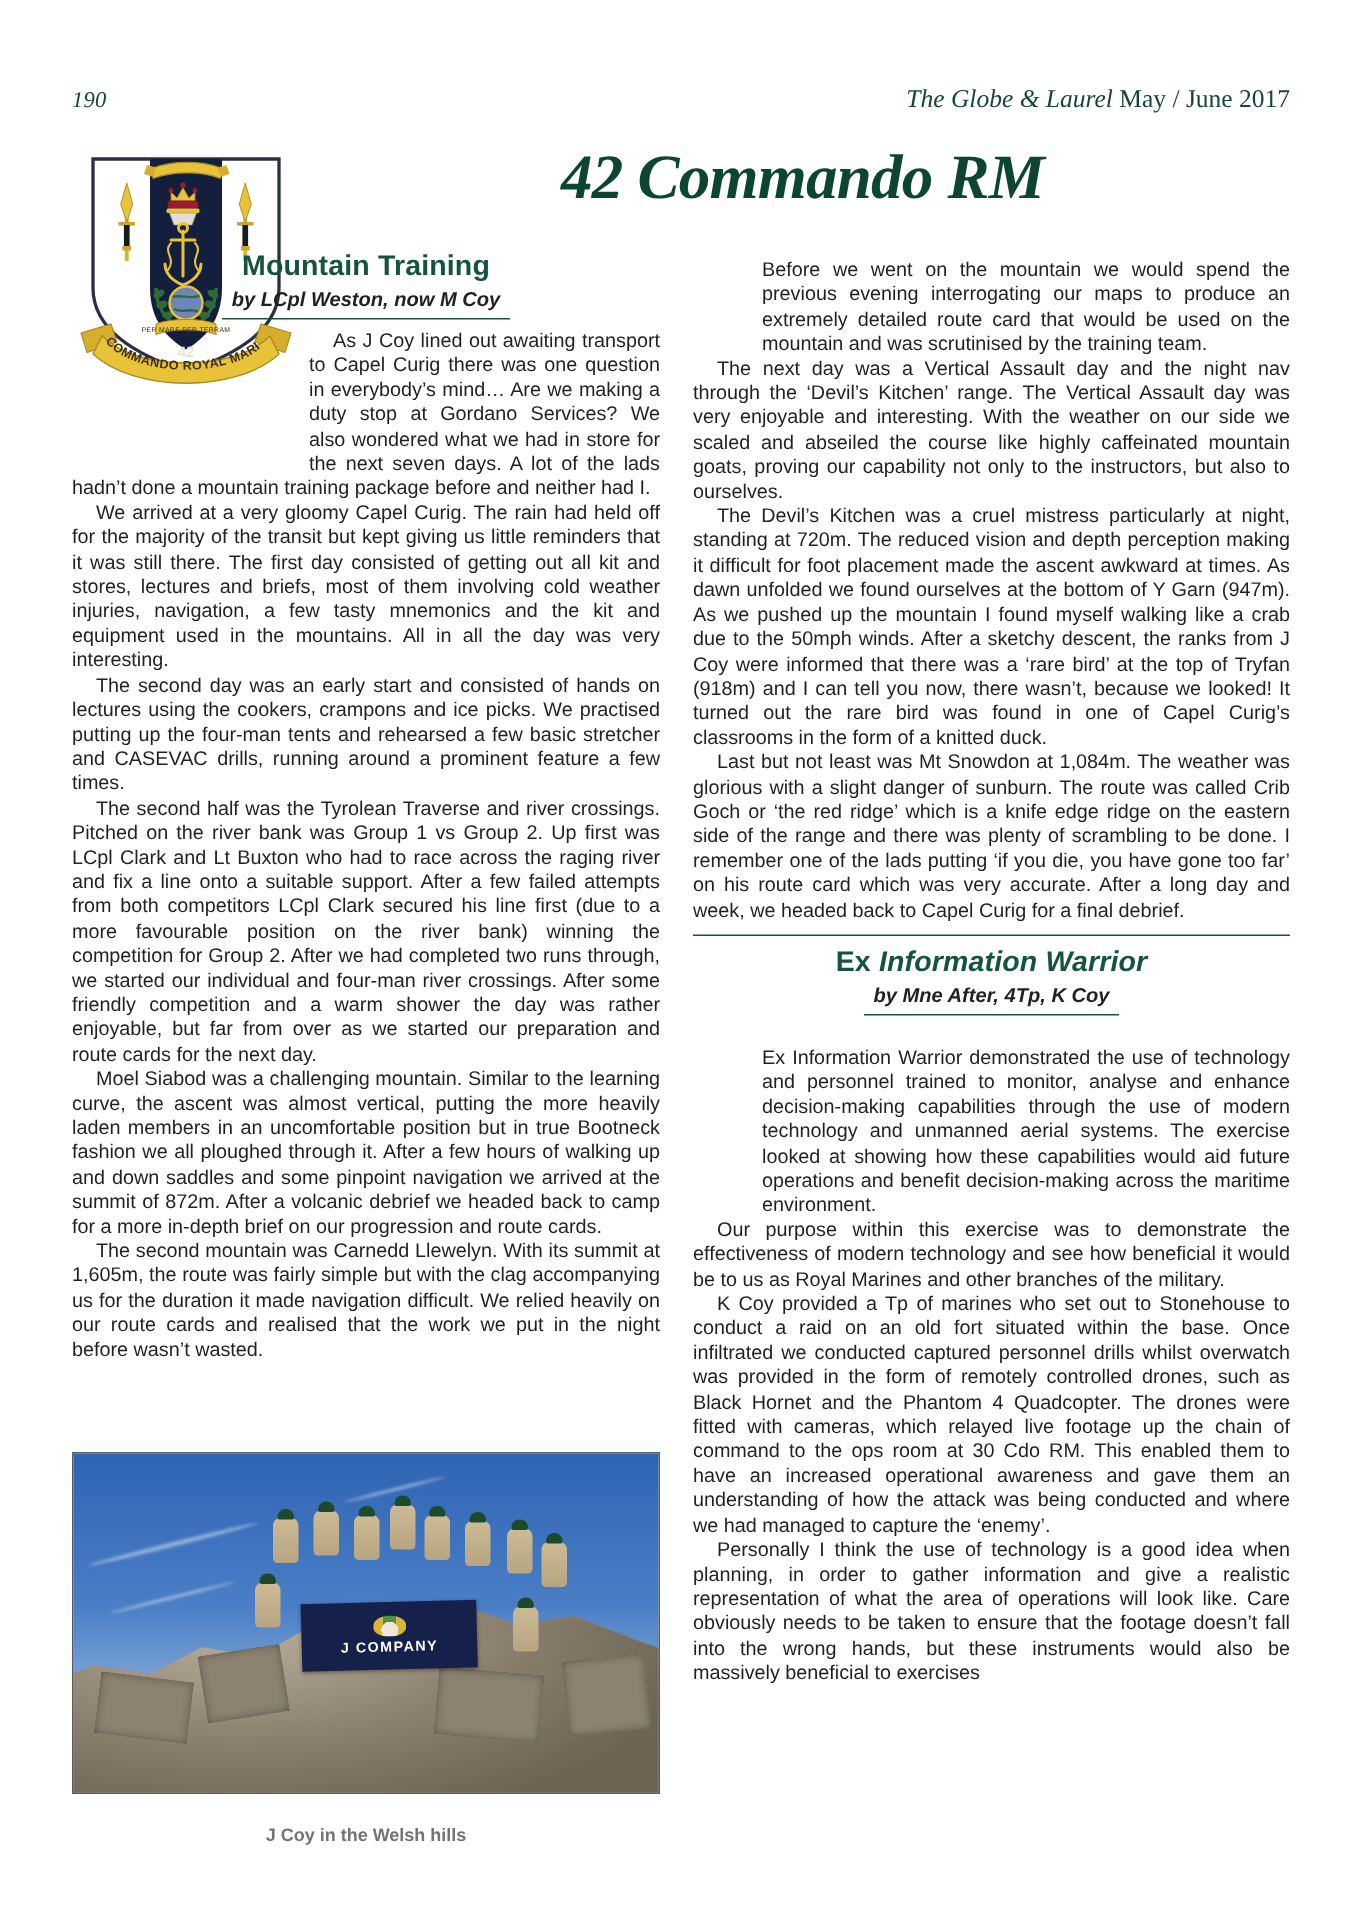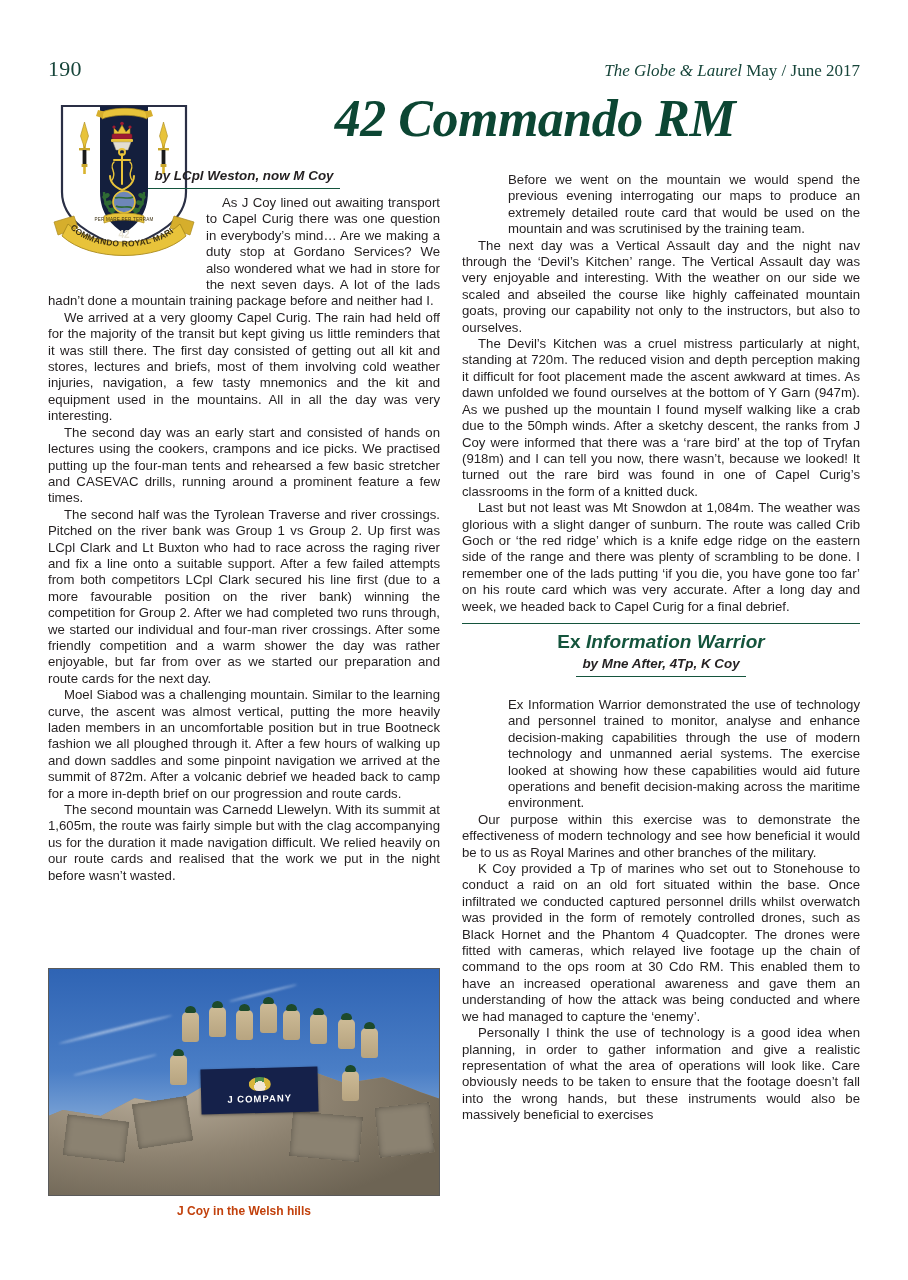--- a/index.html
+++ b/index.html
@@ -30,22 +30,23 @@
     top: 56px;
     width: 812px;
     height: 24px;
     display: flex;
     align-items: baseline;
     justify-content: space-between;
     font-family: "Liberation Serif", serif;
     color: #17453a;
   }
   .folio {
-    font-size: 22px;
+    font-size: 15px;
     letter-spacing: 0.2px;
+    font-style: italic;
   }
   .head-right {
     font-size: 17px;
     white-space: nowrap;
   }
   .head-right .mag {
     font-style: italic;
   }
   .head-right .issue {
     font-style: normal;
@@ -54,21 +55,21 @@
   
   .unit-title {
     position: absolute;
     left: 210px;
     top: 92px;
     width: 650px;
     text-align: center;
     font-family: "Liberation Serif", serif;
     font-style: italic;
     font-weight: bold;
-    font-size: 52px;
+    font-size: 42px;
     line-height: 54px;
     color: #0c4633;
     letter-spacing: -0.5px;
   }
 
   
   .crest {
     position: absolute;
     left: 48px;
     top: 96px;
@@ -223,25 +224,25 @@
     content: "";
     position: absolute;
     left: 3px;
     top: -6px;
     width: 11px;
     height: 7px;
     background: #1d4a2b;
     border-radius: 6px 6px 2px 2px;
   }
   .caption {
-    margin-top: 8px;
+    margin-top: 20px;
     text-align: center;
     font-size: 12px;
     font-weight: bold;
-    color: #c2410c;
+    color: #737373;
   }
 </style>
 </head>
 <body>
 
 <div class="page">
 
   <div class="running-head">
     <span class="folio">190</span>
     <span class="head-right">
@@ -329,20 +330,21 @@
         </text>
       </g>
     </svg>
   </div>
 
   <div class="unit-title">42 Commando RM</div>
 
   <div class="col col-left">
 
     <div class="section-head head-block">
+      <span class="title">Mountain Training</span>
       <span class="byline">by LCpl Weston, now M Coy</span>
     </div>
 
     <div class="crest-shim"></div>
 
     <p>As J Coy lined out awaiting transport to Capel Curig there was one question in everybody’s mind… Are we making a duty stop at Gordano Services? We also wondered what we had in store for the next seven days. A lot of the lads hadn’t done a mountain training package before and neither had I.</p>
     <p>We arrived at a very gloomy Capel Curig. The rain had held off for the majority of the transit but kept giving us little reminders that it was still there. The first day consisted of getting out all kit and stores, lectures and briefs, most of them involving cold weather injuries, navigation, a few tasty mnemonics and the kit and equipment used in the mountains. All in all the day was very interesting.</p>
     <p>The second day was an early start and consisted of hands on lectures using the cookers, crampons and ice picks. We practised putting up the four-man tents and rehearsed a few basic stretcher and CASEVAC drills, running around a prominent feature a few times.</p>
     <p>The second half was the Tyrolean Traverse and river crossings. Pitched on the river bank was Group 1 vs Group 2. Up first was LCpl Clark and Lt Buxton who had to race across the raging river and fix a line onto a suitable support. After a few failed attempts from both competitors LCpl Clark secured his line first (due to a more favourable position on the river bank) winning the competition for Group 2. After we had completed two runs through, we started our individual and four-man river crossings. After some friendly competition and a warm shower the day was rather enjoyable, but far from over as we started our preparation and route cards for the next day.</p>
     <p>Moel Siabod was a challenging mountain. Similar to the learning curve, the ascent was almost vertical, putting the more heavily laden members in an uncomfortable position but in true Bootneck fashion we all ploughed through it. After a few hours of walking up and down saddles and some pinpoint navigation we arrived at the summit of 872m. After a volcanic debrief we headed back to camp for a more in-depth brief on our progression and route cards.</p>

